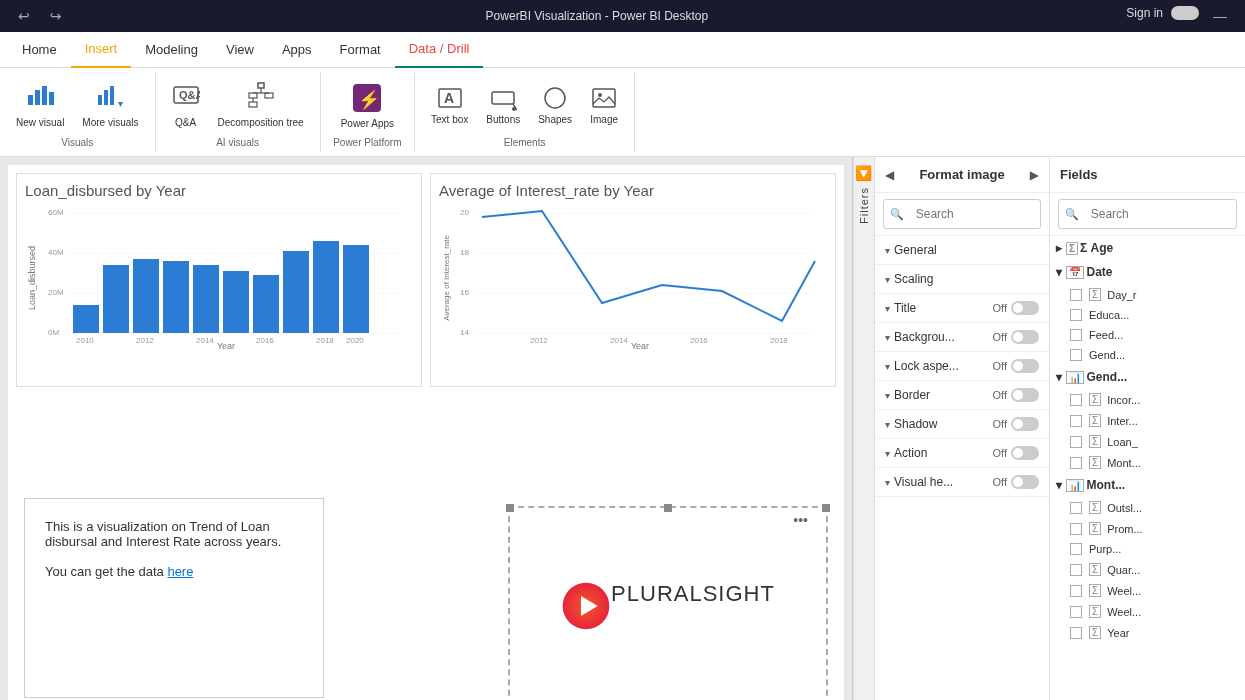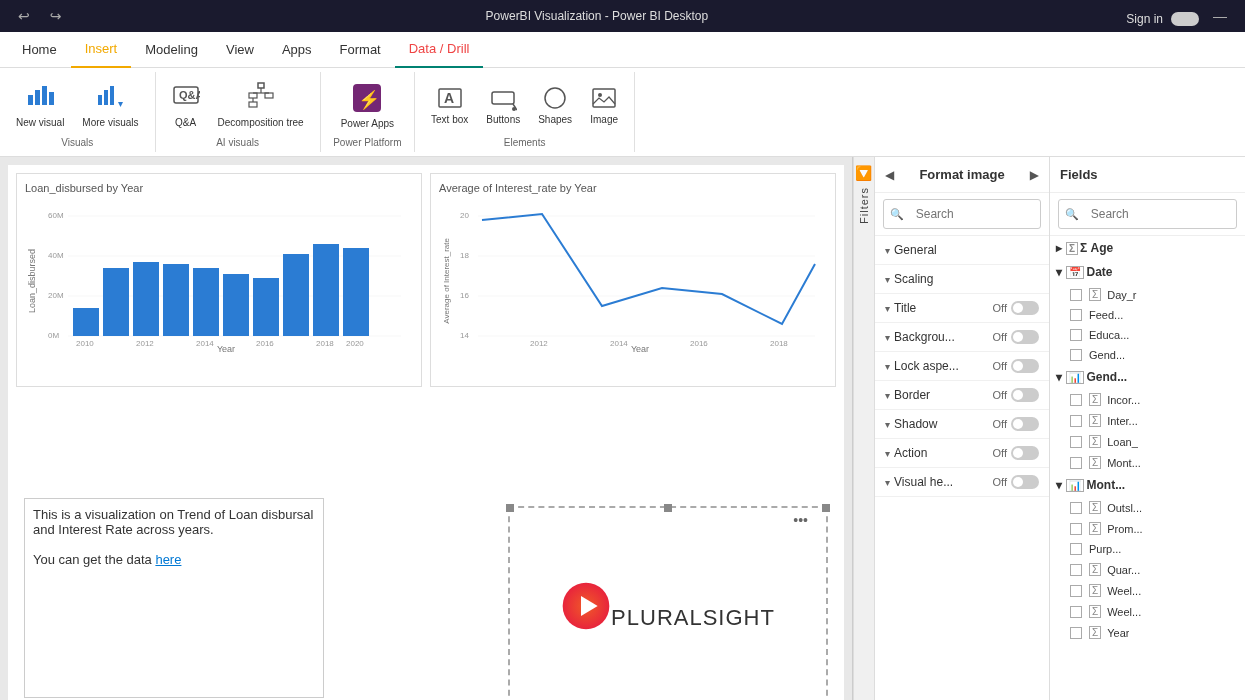--- a/index.html
+++ b/index.html
@@ -10,21 +10,21 @@
       background: #1a1a2e;
       height: 32px;
       display: flex;
       align-items: center;
       justify-content: space-between;
       padding: 0 12px;
       color: #ccc;
       font-size: 12px;
     }
     .titlebar-title { color: #ddd; font-size: 12px; text-align: right; }
-    .titlebar-right { display: flex; align-items: flex-end; gap: 8px; }
+    .titlebar-right { display: flex; align-items: flex-start; gap: 8px; }
     .titlebar-btn { color: #aaa; font-size: 14px; cursor: pointer; padding: 2px 6px; }
 
     
     .ribbon {
       background: #fff;
       border-bottom: 1px solid #ddd;
     }
     .ribbon-tabs {
       display: flex;
       align-items: center;
@@ -129,33 +129,33 @@
       gap: 8px;
     }
     .chart-box {
       flex: 1;
       background: #fff;
       border: 1px solid #ddd;
       padding: 8px;
       position: relative;
     }
     .chart-title {
-      font-size: 11px;
+      font-size: 15px;
       color: #555;
-      margin-bottom: 12px;
+      margin-bottom: 4px;
     }
     .text-box {
       position: absolute;
       left: 8px;
       bottom: 8px;
       width: 300px;
       height: 200px;
       border: 1px solid #ccc;
       background: #fff;
-      padding: 8px;
+      padding: 20px;
       font-size: 13px;
       color: #333;
     }
     .text-box a { color: #0078d4; text-decoration: underline; }
     .image-box {
       position: absolute;
       right: 8px;
       bottom: 8px;
       width: 320px;
       height: 200px;
@@ -311,21 +311,21 @@
     .field-text-trunc {
       white-space: nowrap;
       overflow: hidden;
       text-overflow: ellipsis;
       max-width: 120px;
     }
 
     
     .pluralsight-logo {
       display: flex;
-      align-items: flex-end;
+      align-items: flex-start;
     }
     .ps-icon {
       width: 50px;
       height: 50px;
     }
     .ps-text {
       font-size: 22px;
       font-weight: 300;
       color: #333;
       letter-spacing: 1px;
@@ -728,25 +728,25 @@
         <span style="font-size:10px;color:#888;border:1px solid #aaa;padding:0 2px;margin-right:2px;">📅</span>
         <span class="field-text-trunc">Date</span>
       </div>
       <div class="field-item">
         <span class="field-checkbox"></span>
         <span style="font-size:10px;color:#888;border:1px solid #aaa;padding:0 2px;margin-right:2px;">Σ</span>
         <span class="field-text-trunc">Day_r</span>
       </div>
       <div class="field-item">
         <span class="field-checkbox"></span>
+        <span class="field-text-trunc">Educa...</span>
+      </div>
+      <div class="field-item">
+        <span class="field-checkbox"></span>
         <span class="field-text-trunc">Feed...</span>
-      </div>
-      <div class="field-item">
-        <span class="field-checkbox"></span>
-        <span class="field-text-trunc">Educa...</span>
       </div>
       <div class="field-item">
         <span class="field-checkbox"></span>
         <span class="field-text-trunc">Gend...</span>
       </div>
 
       <div class="field-group-header">
         <span style="margin-right:4px;">▾</span>
         <span style="font-size:10px;color:#888;border:1px solid #aaa;padding:0 2px;margin-right:2px;">📊</span>
         <span class="field-text-trunc">Gend...</span>

